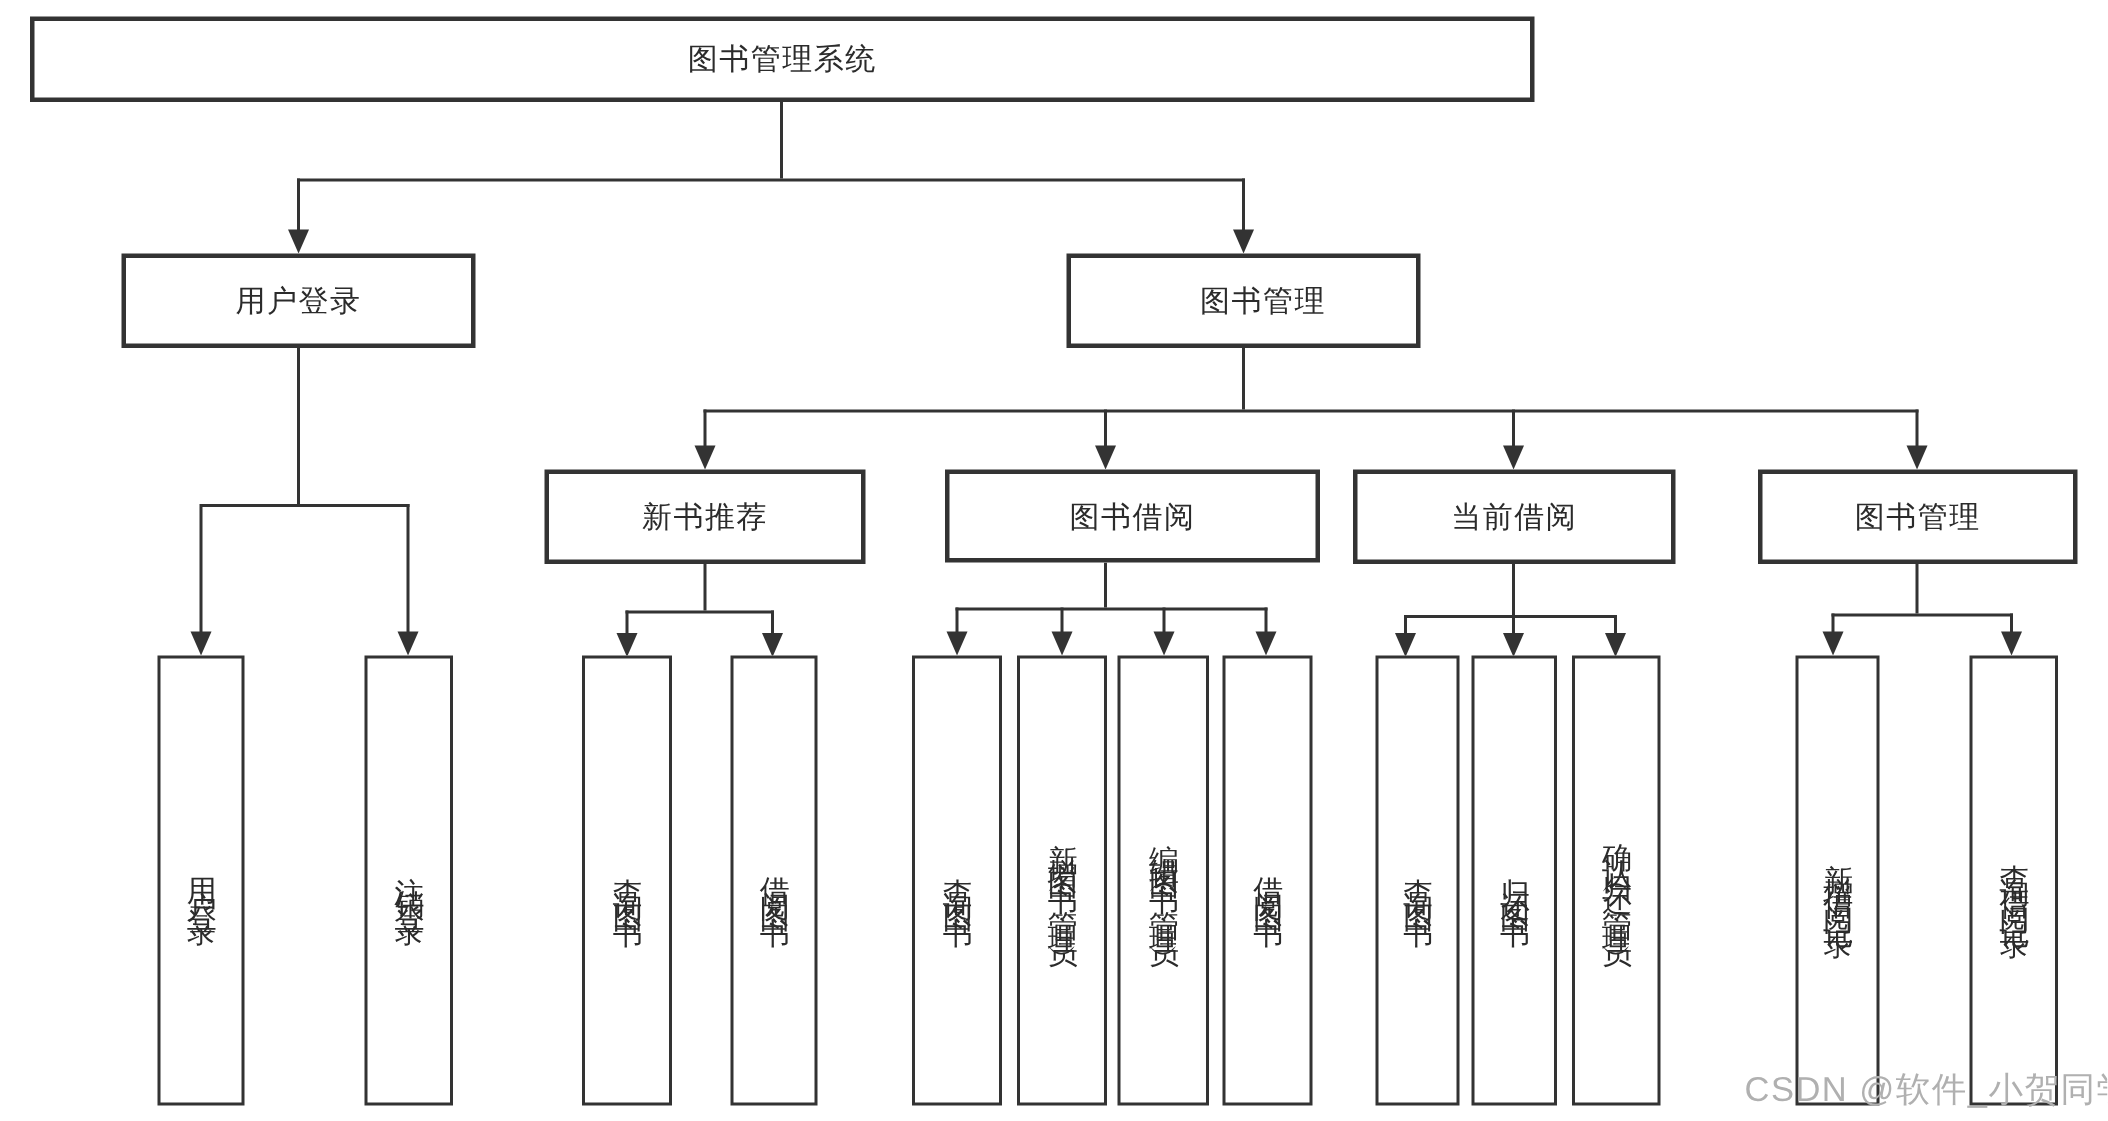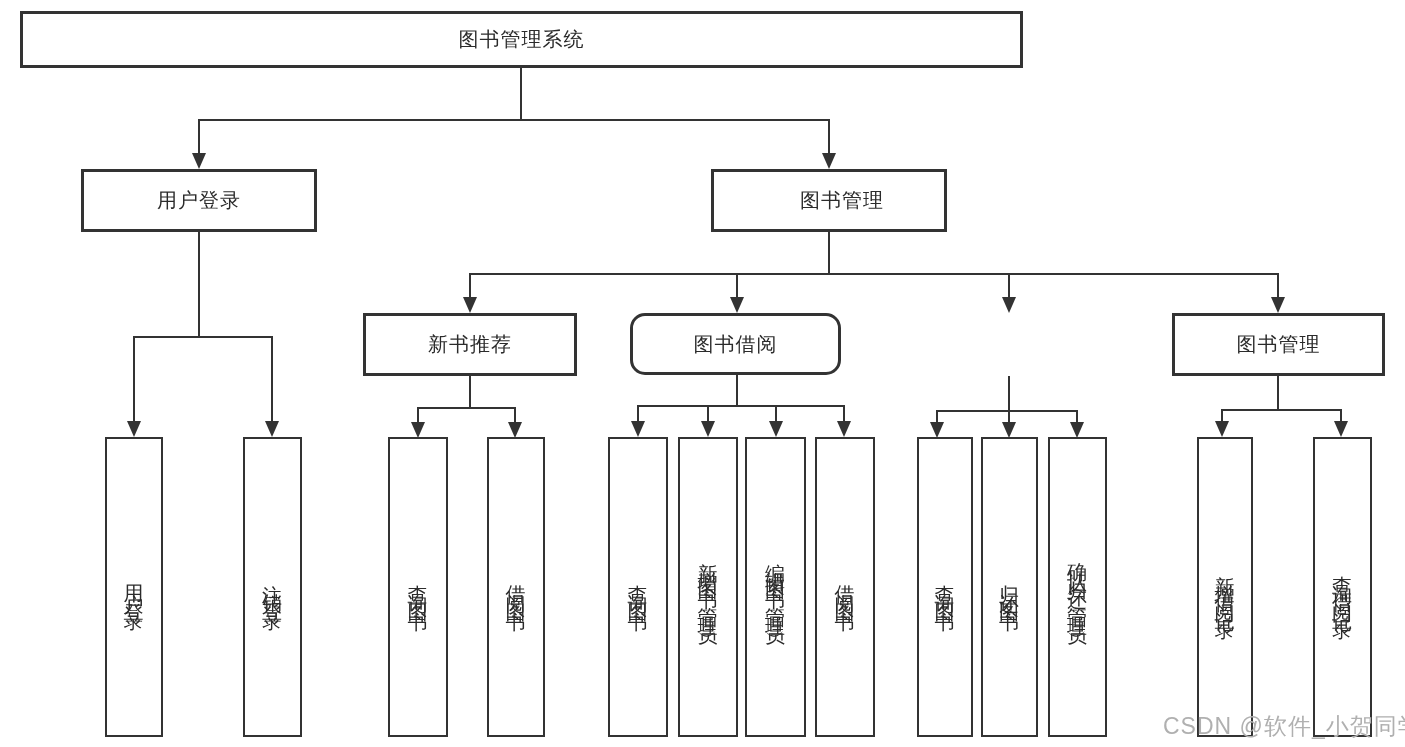--- a/index.html
+++ b/index.html
@@ -38,21 +38,21 @@
     position:absolute;left:1163px;top:711px;
     font-size:23px;color:#b0b0b0;letter-spacing:1px;
     white-space:nowrap;
   }
 
   
   #root-box{left:20px;top:11px;width:1003px;height:57px;align-items:center;}
   #n-ul{left:81px;top:169px;width:236px;height:63px;}
   #n-bm{left:711px;top:169px;width:236px;height:63px;padding-left:26px;}
   #n-rec{left:363px;top:313px;width:214px;height:63px;font-family:Liberation Mono, monospace;}
-  #n-bb{left:630px;top:313px;width:211px;height:62px;border-radius:15px;}
+  #n-bb{left:630px;top:313px;width:250px;height:62px;}
   #n-cb{left:902px;top:313px;width:215px;height:63px;}
   #n-br{left:1172px;top:313px;width:213px;height:63px;}
 
   .leaf{top:437px;height:300px;}
   #l-ul1{left:105px;width:58px;}
   #l-ul2{left:243px;width:59px;}
   #l-rec1{left:388px;width:60px;}
   #l-rec2{left:487px;width:58px;}
   #l-bb1{left:608px;width:60px;}
   #l-bb2{left:678px;width:60px;}
@@ -198,20 +198,23 @@
   <div class="box hdr" id="n-bm">
     <span>图书管理</span>
   </div>
 
   <div class="box hdr" id="n-rec">
     <span>新书推荐</span>
   </div>
   <div class="box hdr" id="n-bb">
     <span>图书借阅</span>
   </div>
+  <div class="box hdr" id="n-cb">
+    <span>当前借阅</span>
+  </div>
   <div class="box hdr" id="n-br">
     <span>图书管理</span>
   </div>
 
   <div class="box leaf" id="l-ul1">
     <span class="vtext">用户登录</span>
   </div>
   <div class="box leaf" id="l-ul2">
     <span class="vtext">注销登录</span>
   </div>

